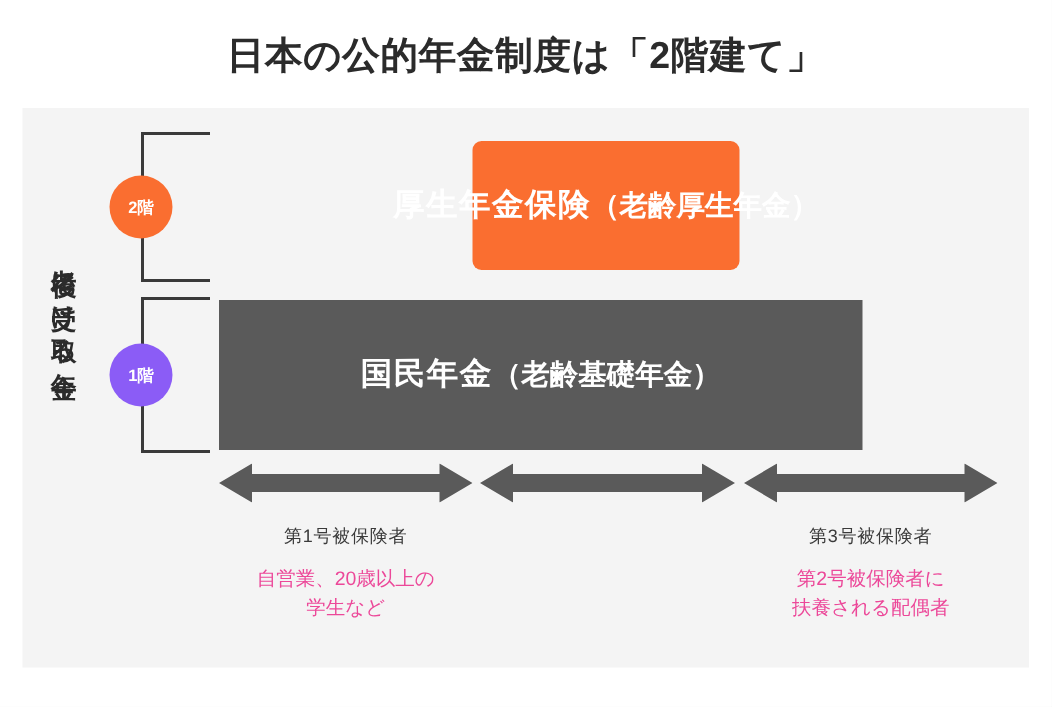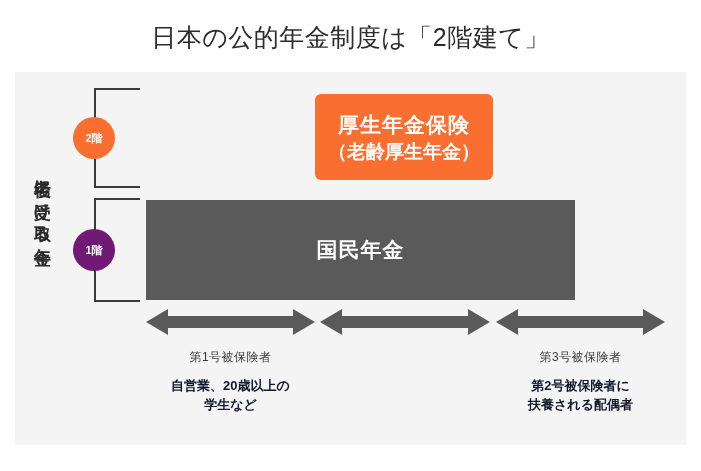--- a/index.html
+++ b/index.html
@@ -18,21 +18,21 @@
   }
 
   
   .title {
     position: absolute;
     left: 0;
     top: 20px;
     width: 701px;
     text-align: center;
     font-size: 25px;
-    font-weight: normal;
+    font-weight: bold;
     color: #2b2b2b;
     letter-spacing: 0.5px;
     line-height: 34px;
     white-space: nowrap;
   }
 
   
   .panel {
     position: absolute;
     left: 15px;
@@ -81,27 +81,27 @@
     display: flex;
     align-items: center;
     justify-content: center;
     font-size: 11px;
     font-weight: bold;
     color: #ffffff;
     letter-spacing: 0px;
     white-space: nowrap;
   }
   .badge-2 { left: 73px; top: 117px; background: #fa6e30; }
-  .badge-1 { left: 73px; top: 229px; background: #701a75; }
+  .badge-1 { left: 73px; top: 229px; background: #8b5cf6; }
 
   
   .tier-box {
     position: absolute;
     display: flex;
-    flex-direction: column;
+    flex-direction: row;
     align-items: center;
     justify-content: center;
     color: #ffffff;
     text-align: center;
   }
   .tier-box .main {
     font-size: 21px;
     font-weight: bold;
     letter-spacing: 1px;
     line-height: 28px;
@@ -145,22 +145,22 @@
   .cat .cat-title {
     font-size: 12px;
     font-weight: normal;
     color: #3a3a3a;
     letter-spacing: 0.5px;
     line-height: 24px;
     white-space: nowrap;
   }
   .cat .cat-desc {
     font-size: 13px;
-    font-weight: bold;
-    color: #0f172a;
+    font-weight: normal;
+    color: #ec4899;
     letter-spacing: 0px;
     line-height: 19px;
     margin-top: 7px;
   }
 </style>
 </head>
 <body>
 
 <div id="root">
 
@@ -176,20 +176,21 @@
   <div class="badge badge-2">2階</div>
   <div class="badge badge-1">1階</div>
 
   <div class="tier-box box-kosei">
     <div class="main">厚生年金保険</div>
     <div class="sub">（老齢厚生年金）</div>
   </div>
 
   <div class="tier-box box-kokumin">
     <div class="main">国民年金</div>
+    <div class="sub">（老齢基礎年金）</div>
   </div>
 
   <div class="arrow-row">
     <div class="arrow" style="left:146px; width:169px;">
       <svg width="169" height="26" viewBox="0 0 169 26" preserveAspectRatio="none" aria-hidden="true">
         <polygon points="0,13 22,0 22,7 147,7 147,0 169,13 147,26 147,19 22,19 22,26" fill="#5A5A5A"></polygon>
       </svg>
     </div>
     <div class="arrow" style="left:320px; width:170px;">
       <svg width="170" height="26" viewBox="0 0 170 26" preserveAspectRatio="none" aria-hidden="true">

